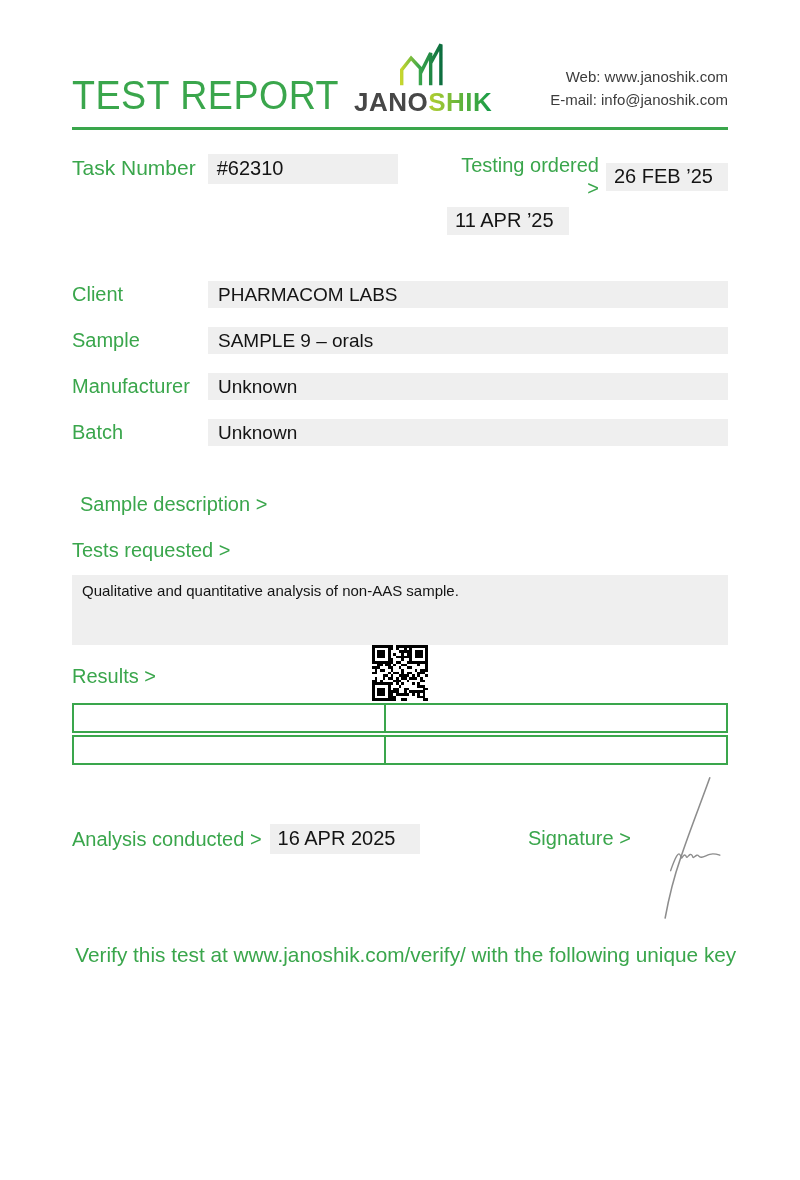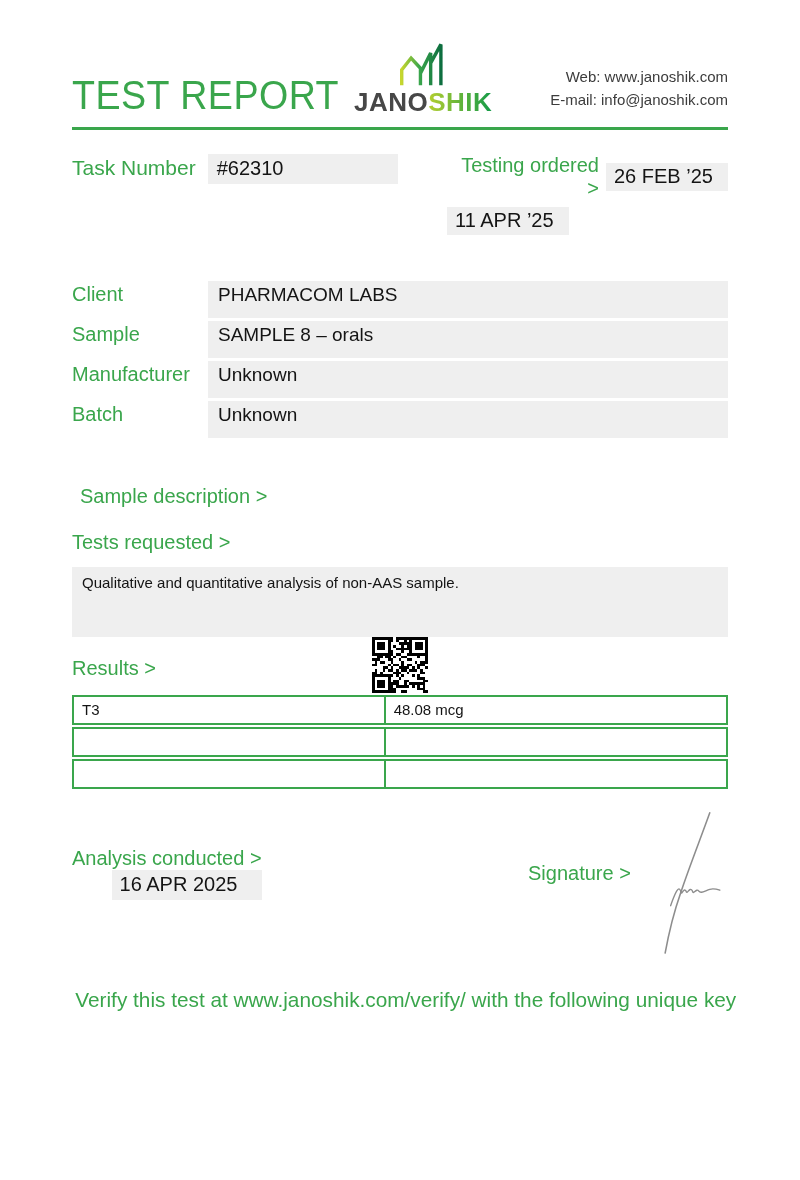--- a/index.html
+++ b/index.html
@@ -26,43 +26,43 @@
   .task-row { display:flex; justify-content:space-between; margin-top:24px; }
   .task-left { display:flex; align-items:flex-start; }
   .task-left .g-label { font-size:21px; padding-top:2px; }
   .task-value { margin-left:12px; width:190px; font-size:20px; padding:3px 9px 4px; }
   .dates { display:flex; flex-direction:column; gap:7px; }
   .date-row { display:flex; align-items:center; }
   .date-label { display:inline-block; width:152px; text-align:right; margin-right:7px; }
   .date-value { width:122px; font-size:20px; padding:2px 8px 3px; white-space:nowrap; }
   
   .info-block { margin-top:46px; }
-  .info-row { display:flex; margin-bottom:3px; }
+  .info-row { display:flex; margin-bottom:19px; }
   .info-label { width:136px; flex:none; padding-top:2px; }
-  .info-value { flex:1; min-height:27px; font-size:19px; padding:3px 10px 12px; }
+  .info-value { flex:1; min-height:27px; font-size:19px; padding:3px 10px 2px; }
   
   .section-heading { color:#3aa64c; font-size:20px; }
   .gray-box { background:#efefef; height:70px; margin-top:13px; padding:7px 10px; font-size:15px; color:#141414; }
   .sec-desc { margin-top:47px;margin-left:8px; }
   .sec-tests { margin-top:23px; }
   
   .sec-results { position:relative; }
   .sec-results .section-heading { padding-top:20px; }
   .qr { position:absolute; top:0; left:50%; transform:translateX(-50%); width:56px; height:56px; display:grid; grid-template-columns:repeat(21,1fr); grid-template-rows:repeat(21,1fr); background:#fff; }
   .qr i { background:#000; display:block; }
   .results-table { margin-top:15px; }
   .r-row { display:flex; border:2px solid #3aa64c; margin-bottom:2px; background:#fff; }
   .r-cell { min-height:26px; font-size:15px; padding:4px 8px 3px; color:#141414; }
   .r-name { width:47.8%; border-right:2px solid #3aa64c; }
   .r-value { flex:1; }
   
   .sec-comments { margin-top:20px; }
   
   .footer-row { display:flex; justify-content:space-between; align-items:center; margin-top:58px; position:relative; }
-  .analysis { display:flex; align-items:flex-end;flex-direction:column; }
+  .analysis { display:flex; align-items:center; }
   .analysis-value { margin-left:8px; width:150px; font-size:20px; padding:3px 8px 4px; white-space:nowrap; }
   .sig-group { position:relative; width:200px; height:32px; }
   .sig-label { position:absolute; left:0; top:4px; }
   .signature-svg { position:absolute; right:0; top:-52px; width:82px; height:152px; }
   
   .verify-text { margin-top:88px; text-align:center; color:#3aa64c; font-size:21px; white-space:nowrap; transform:scaleX(.99); }
 </style>
 </head>
 <body>
 
@@ -106,21 +106,21 @@
     </div>
   </div>
 
   <div class="info-block">
     <div class="info-row">
       <span class="g-label info-label">Client</span>
       <span class="value-box info-value">PHARMACOM LABS</span>
     </div>
     <div class="info-row">
       <span class="g-label info-label">Sample</span>
-      <span class="value-box info-value">SAMPLE 8 – orals</span>
+      <span class="value-box info-value">SAMPLE 9 – orals</span>
     </div>
     <div class="info-row">
       <span class="g-label info-label">Manufacturer</span>
       <span class="value-box info-value">Unknown</span>
     </div>
     <div class="info-row">
       <span class="g-label info-label">Batch</span>
       <span class="value-box info-value">Unknown</span>
     </div>
   </div>
@@ -372,24 +372,20 @@
         <i style="grid-column:8;grid-row:21"></i>
         <i style="grid-column:9;grid-row:21"></i>
         <i style="grid-column:12;grid-row:21"></i>
         <i style="grid-column:13;grid-row:21"></i>
         <i style="grid-column:20;grid-row:21"></i>
         <i style="grid-column:21;grid-row:21"></i>
       </div>
     <div class="section-heading">Results &gt;</div>
     <div class="results-table">
       <div class="r-row">
-        <div class="r-cell r-name">T3</div>
-        <div class="r-cell r-value">48.08 mcg</div>
-      </div>
-      <div class="r-row">
         <div class="r-cell r-name"></div>
         <div class="r-cell r-value"></div>
       </div>
       <div class="r-row">
         <div class="r-cell r-name"></div>
         <div class="r-cell r-value"></div>
       </div>
     </div>
   </div>
 

